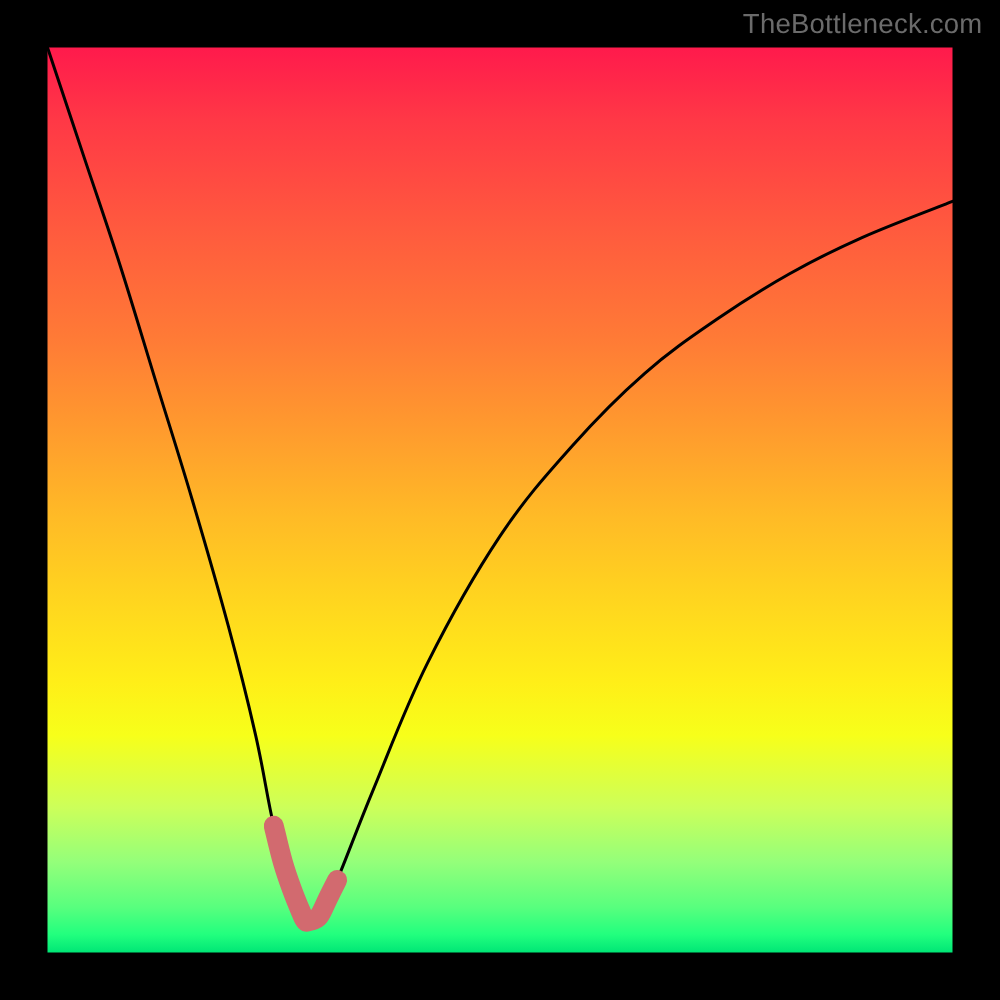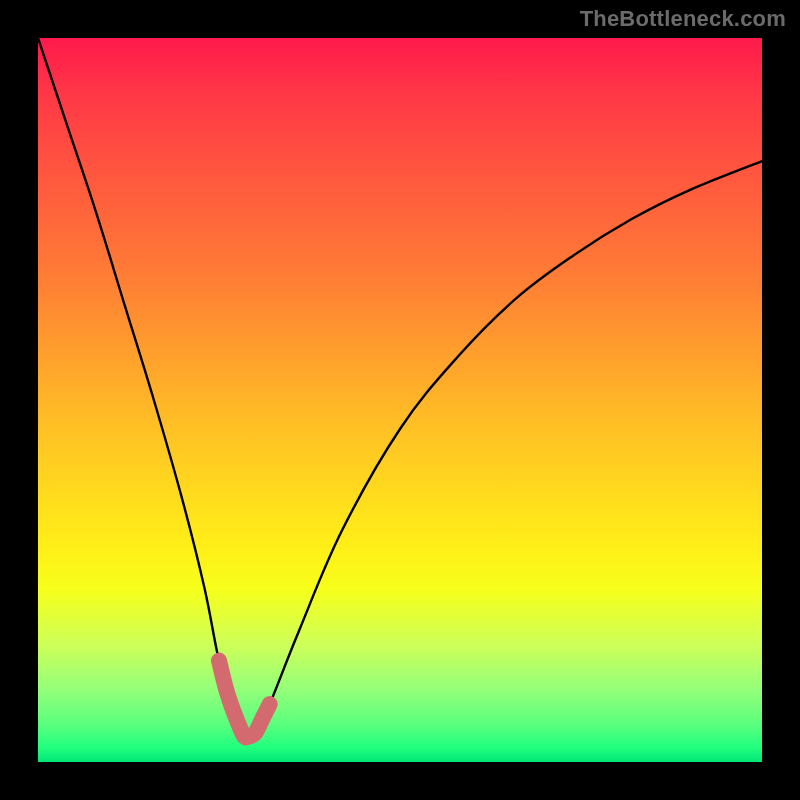--- a/index.html
+++ b/index.html
@@ -44,21 +44,21 @@
       #00e676 100%
     );
   }
   .watermark {
     position: absolute;
     top: 6px;
     right: 14px;
     color: #6b6b6b;
     font-size: 22px;
     letter-spacing: 0.2px;
-    font-weight: 700;
+    font-weight: 400;
     user-select: none;
   }
   svg.curve {
     position: absolute;
     left: 0;
     top: 0;
     width: 724px;
     height: 724px;
     overflow: visible;
   }

